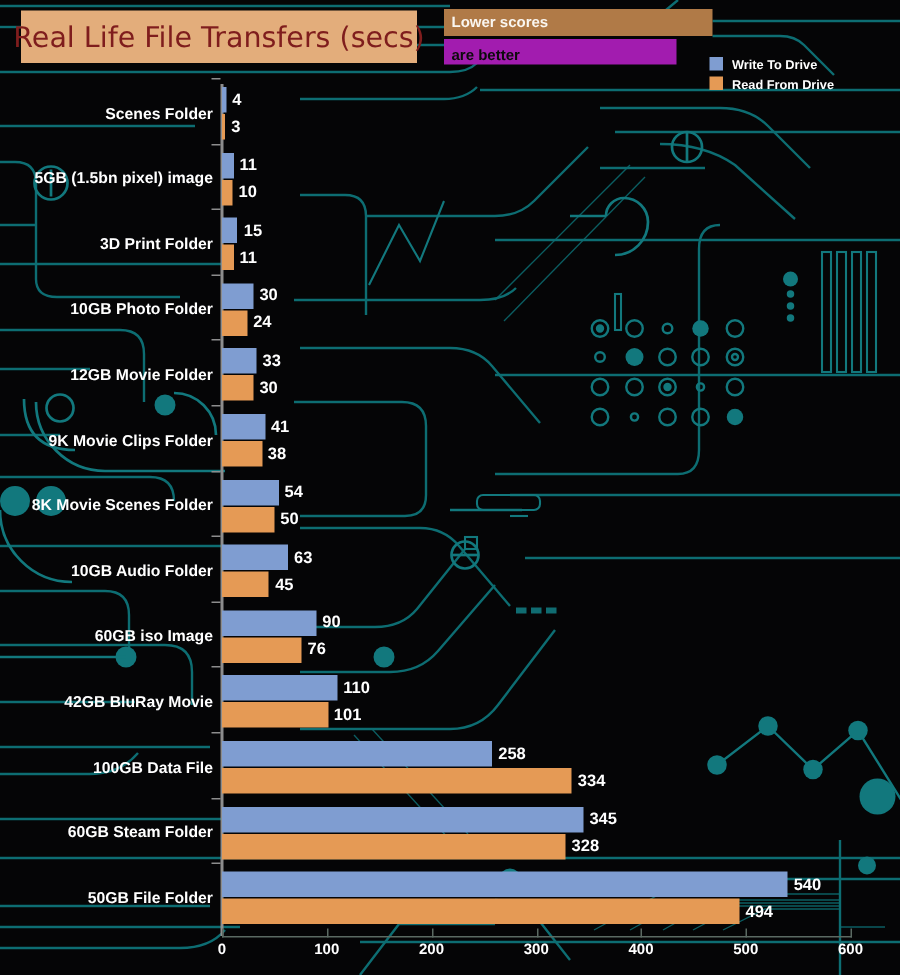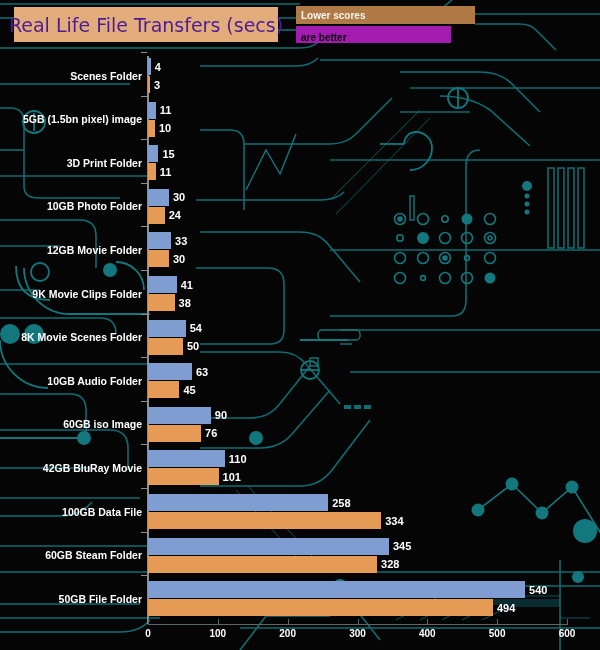--- a/index.html
+++ b/index.html
@@ -26,21 +26,21 @@
   #title-box {
     position: absolute;
     left: 14px; top: 7px;
     width: 264px; height: 35px;
     background: #e3ad7b;
     display: flex;
     align-items: center;
     justify-content: center;
   }
   #title-text {
-    color: #4c1d95;
+    color: #7f1d1d;
     font-size: 19px;
     font-family: "DejaVu Sans", sans-serif;
     font-weight: 400;
     letter-spacing: 0px;
     white-space: nowrap;
   }
   
   #note-box-1 {
     position: absolute;
     left: 296px; top: 6px;
@@ -328,20 +328,30 @@
     <span id="title-text">Real Life File Transfers (secs)</span>
   </div>
 
   <div id="note-box-1">
     <span>Lower scores</span>
   </div>
   <div id="note-box-2">
     <span>are better</span>
   </div>
 
+  <div id="legend">
+      <div class="legend-row">
+        <span class="legend-swatch" style="background: rgb(127, 157, 209);"></span>
+        <span class="legend-label">Write To  Drive</span>
+      </div>
+      <div class="legend-row">
+        <span class="legend-swatch" style="background: rgb(229, 154, 85);"></span>
+        <span class="legend-label">Read From  Drive</span>
+      </div>
+    </div>
 
   <div id="plot">
     <div id="y-axis-line"></div>
     <div id="x-axis-line"></div>
   <div class="cat-label" style="right: 458px; top: 75.5px;">Scenes Folder</div>
       <div class="y-tick" style="top: 52px;"></div>
       <div class="bar write" style="left: 148px; top: 58px; width: 2.79333px;"></div>
       <div class="bar-value" style="left: 154.793px; top: 66.5px;">4</div>
       <div class="bar read" style="left: 148px; top: 76px; width: 2.095px;"></div>
       <div class="bar-value" style="left: 154.095px; top: 84.5px;">3</div>

